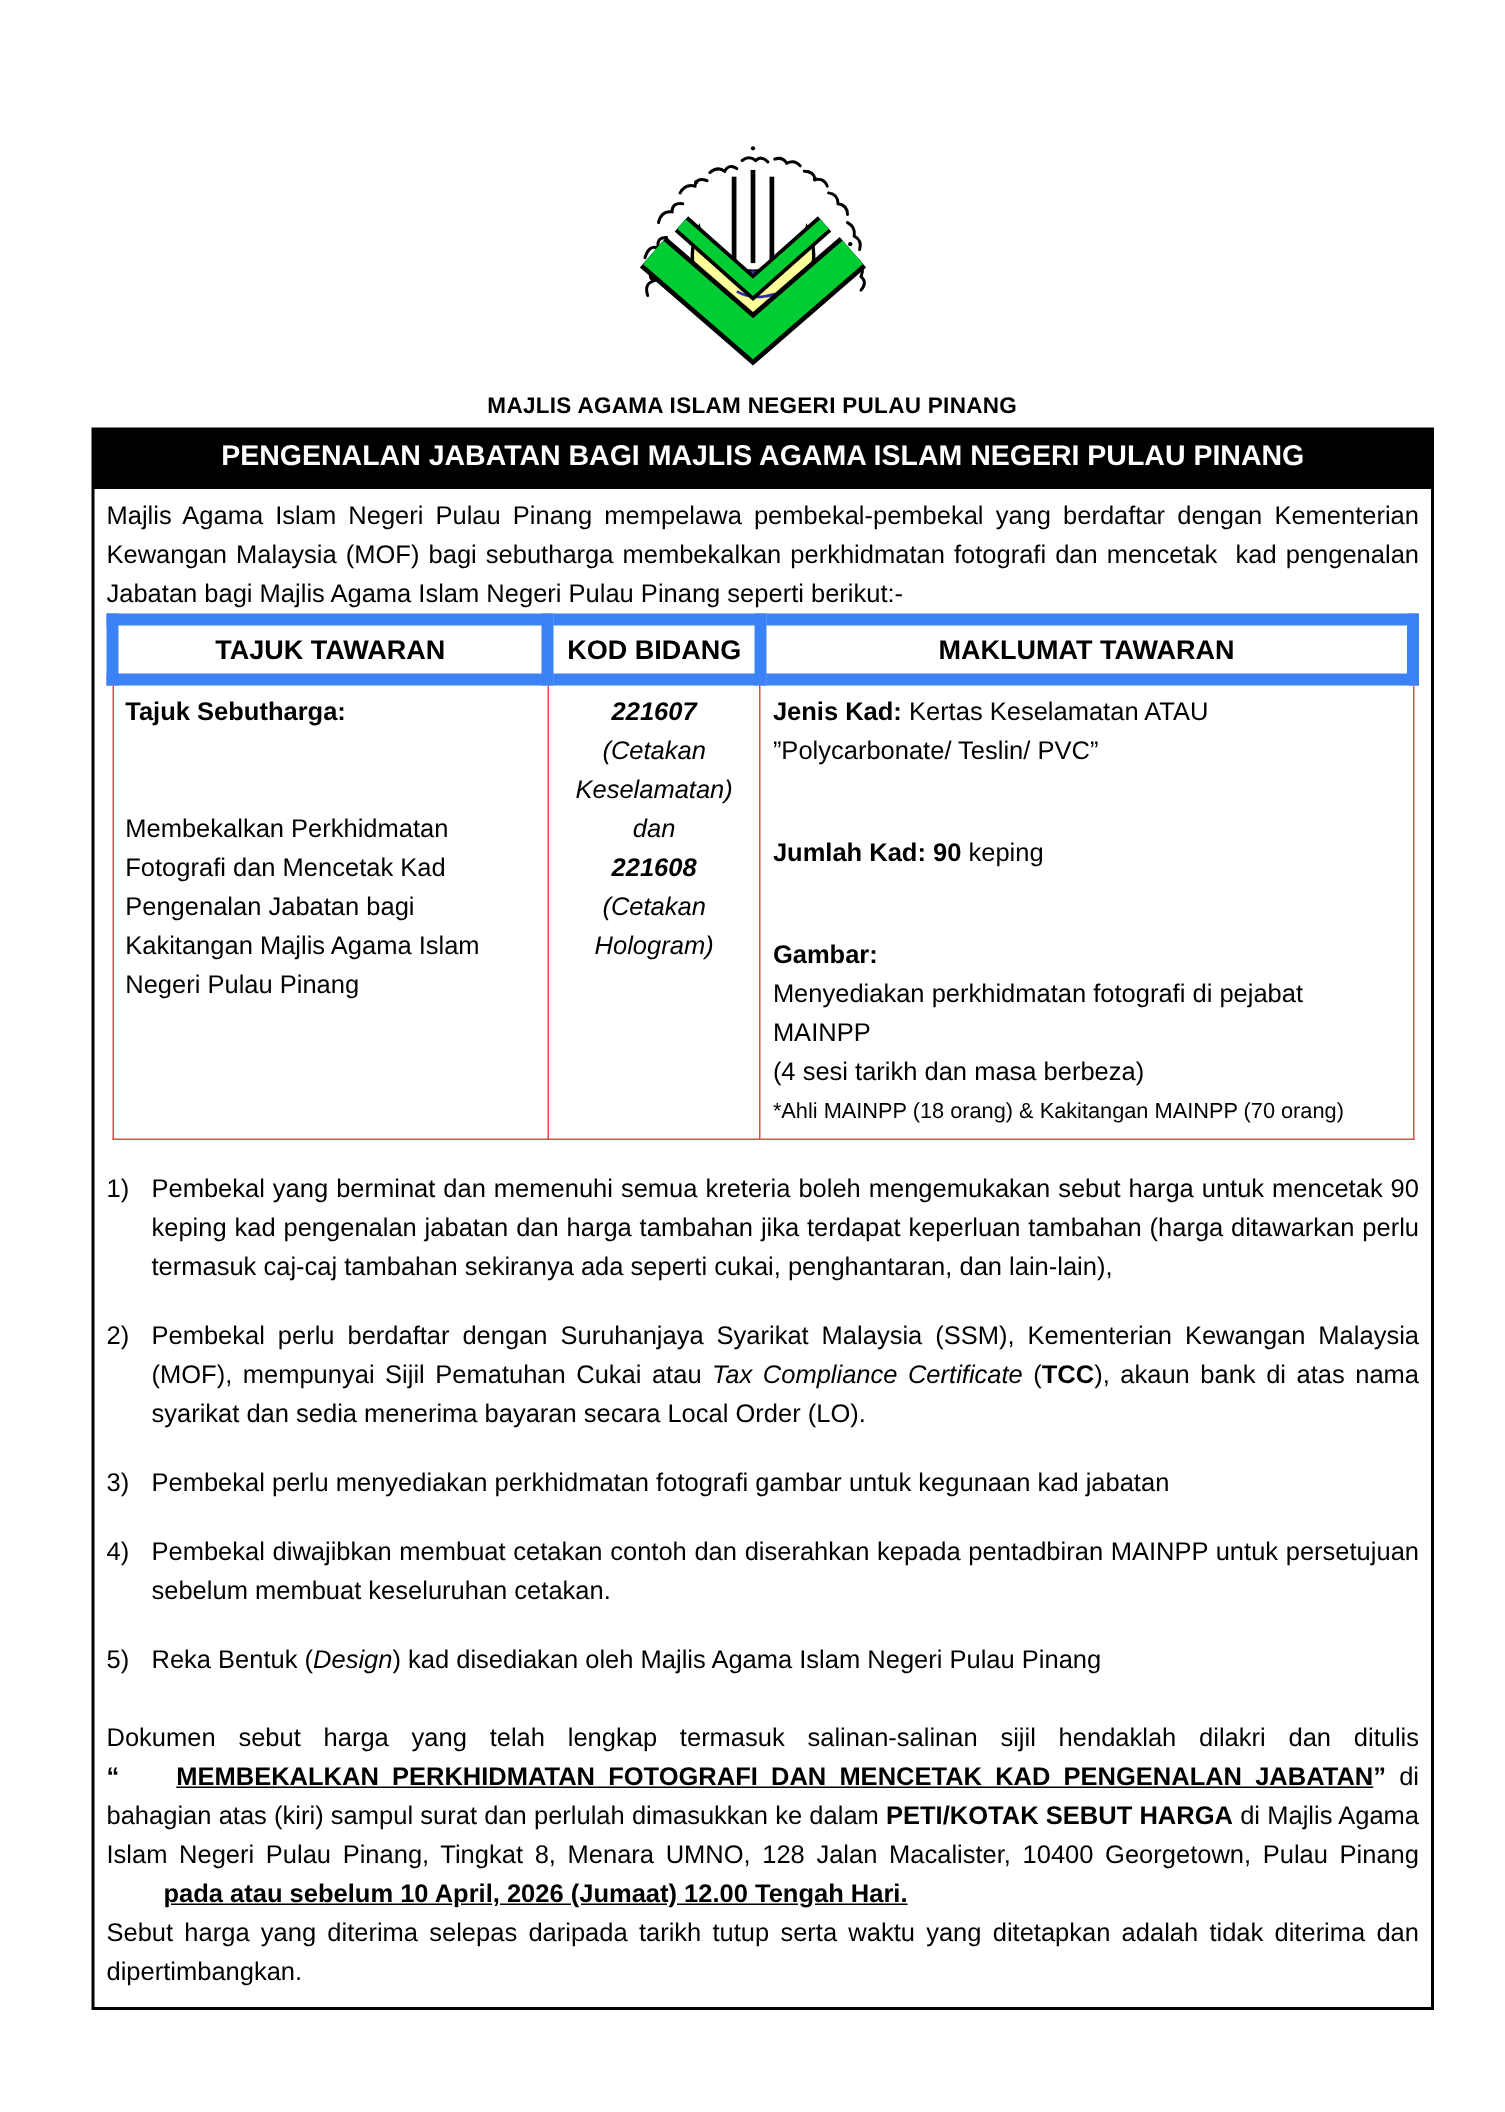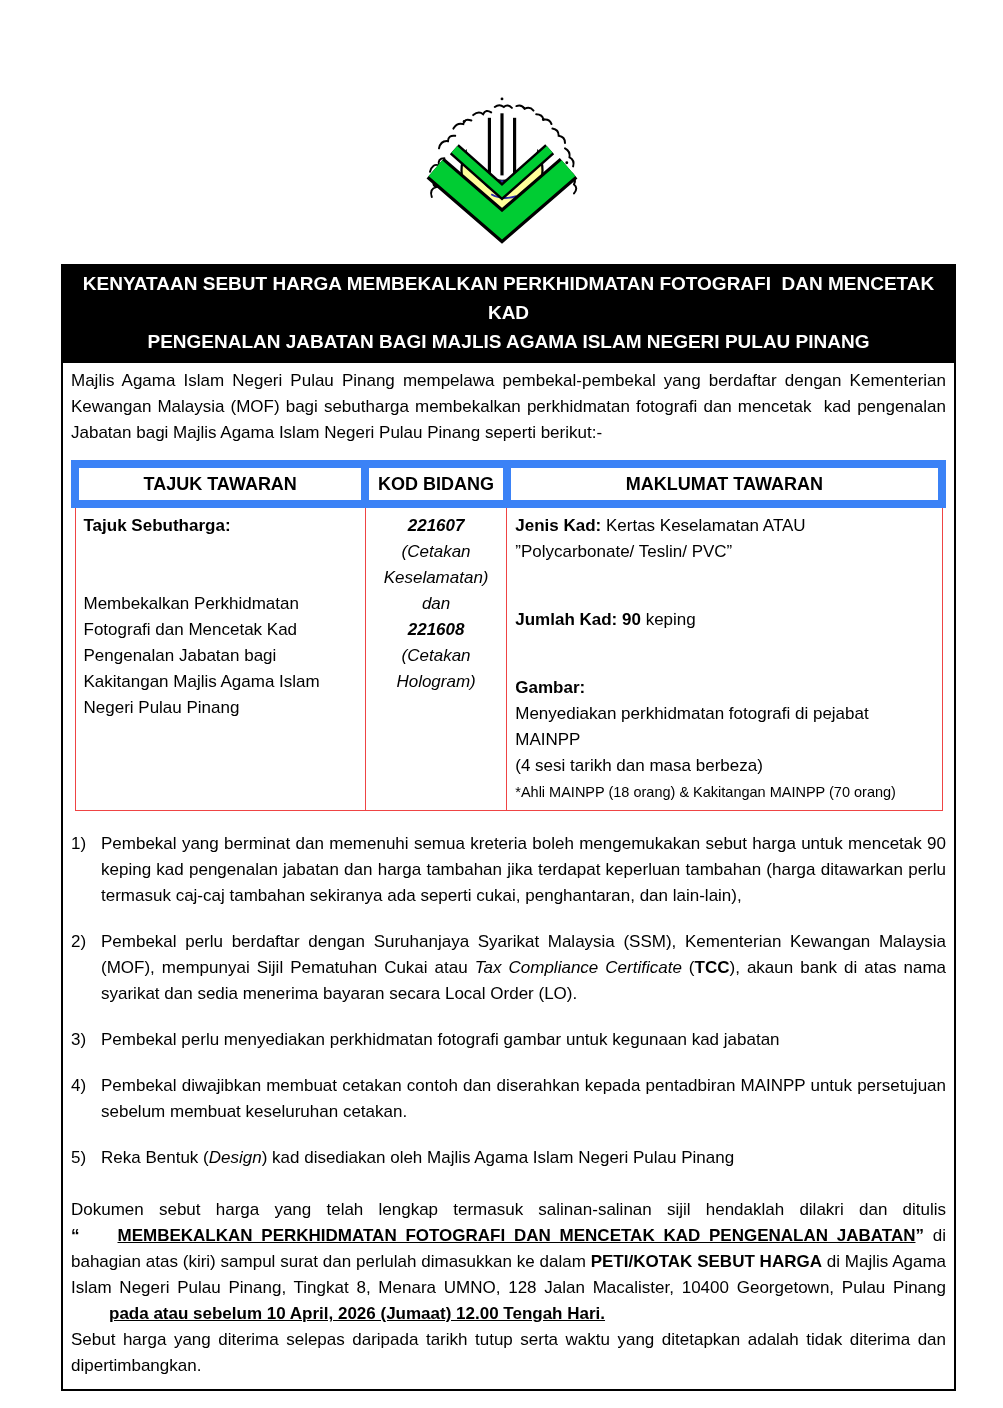--- a/index.html
+++ b/index.html
@@ -11,21 +11,21 @@
   .org-name { text-align: center; font-weight: 700; font-size: 15px; margin-top: 3px; letter-spacing: .2px; }
 
   .content-box { margin: 6px 47px 0 61px; }
 
   .banner { background: #000; color: #fff; font-weight: 700; font-size: 19px;
             line-height: 29px; text-align: center; padding: 5px 4px; }
 
   .body-box { border: 2px solid #000; padding: 5px 8px 10px 8px;
               font-size: 17px; line-height: 26px; }
 
-  p.intro { text-align: justify; margin-bottom: 14px; }
+  p.intro { text-align: justify; }
 
   table.tender { border-collapse: collapse; width: 100%; table-layout: fixed; }
   table.tender th { border: 8px solid #3b82f6; font-size: 18px; padding: 3px 2px; text-align: center; }
   table.tender td { border: 1px solid #ef4444; vertical-align: top; padding: 5px 8px; height: 272px; }
   .cell-kod { text-align: center; font-style: italic; }
 
   .b { font-weight: 700; }
   .i { font-style: italic; }
   .u { text-decoration: underline; padding-left: 38px; }
 
@@ -88,25 +88,25 @@
 
       <g fill="none">
         <polyline points="26,84 100,148 174,84" stroke="#000" stroke-width="30"></polyline>
         <polyline points="26,84 100,148 174,84" stroke="#00cc33" stroke-width="23"></polyline>
         <polyline points="47,63 100,110 153,63" stroke="#000" stroke-width="15"></polyline>
         <polyline points="47,63 100,110 153,63" stroke="#00cc33" stroke-width="9.5"></polyline>
       </g>
     </svg>
   </div>
 
+  <div class="org-name">MAJLIS AGAMA ISLAM NEGERI PULAU PINANG</div>
 
   <div class="content-box">
 
     <div class="banner">
-      <div>KENYATAAN SEBUT HARGA MEMBEKALKAN PERKHIDMATAN FOTOGRAFI&nbsp; DAN MENCETAK KAD</div>
       <div>PENGENALAN JABATAN BAGI MAJLIS AGAMA ISLAM NEGERI PULAU PINANG</div>
     </div>
 
     <div class="body-box">
 
       <p class="intro">Majlis Agama Islam Negeri Pulau Pinang mempelawa pembekal-pembekal yang berdaftar dengan Kementerian Kewangan Malaysia (MOF) bagi sebutharga membekalkan perkhidmatan fotografi dan mencetak&nbsp; kad pengenalan Jabatan bagi Majlis Agama Islam Negeri Pulau Pinang seperti berikut:-</p>
 
       <table class="tender">
         <colgroup>
           <col style="width:33.5%">

